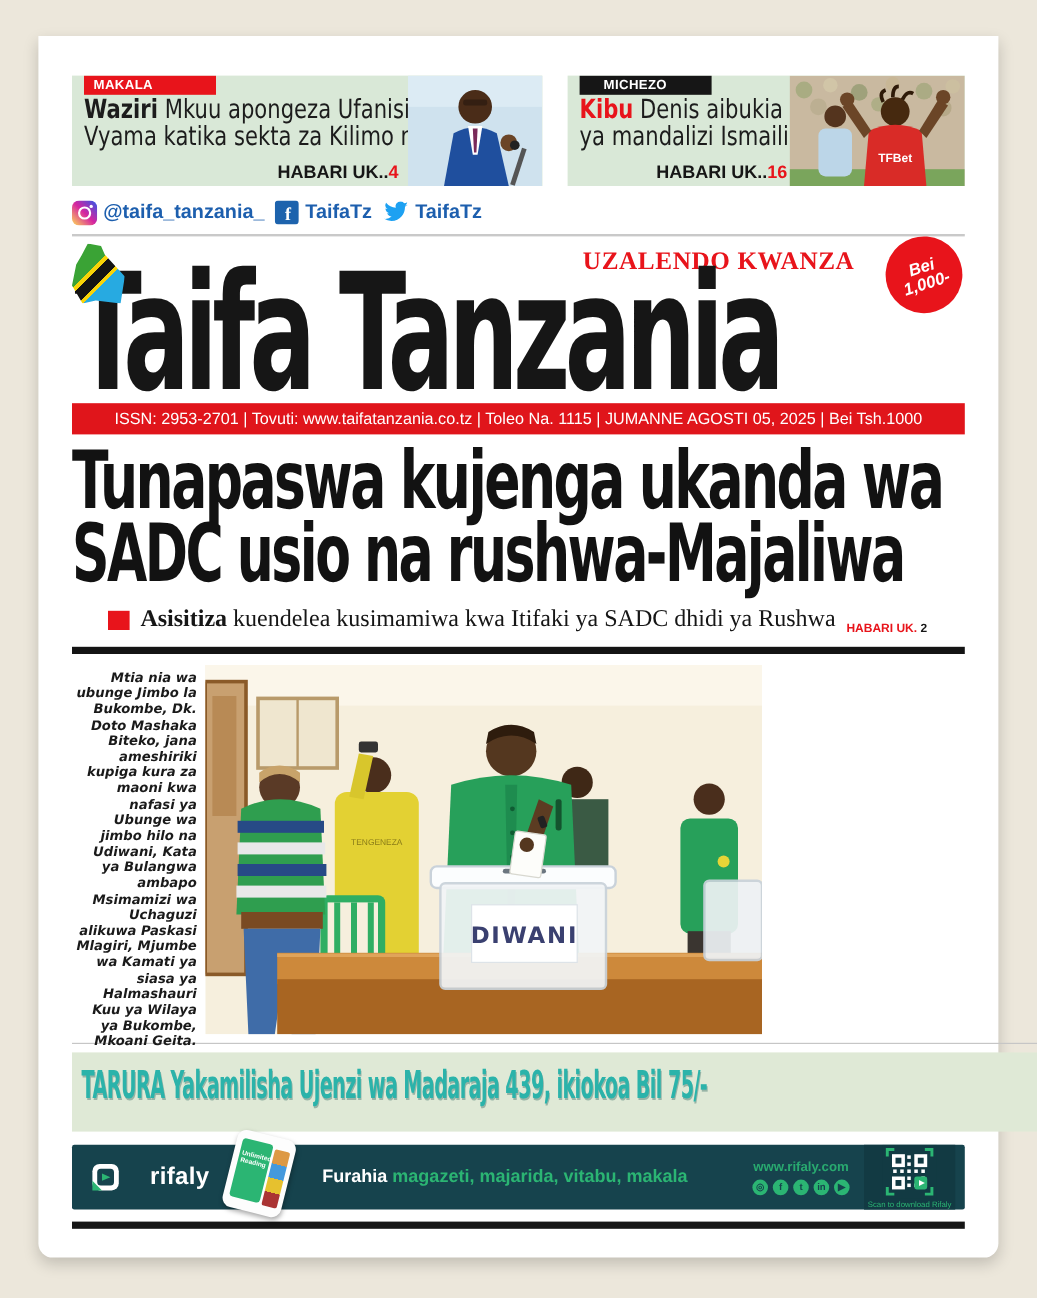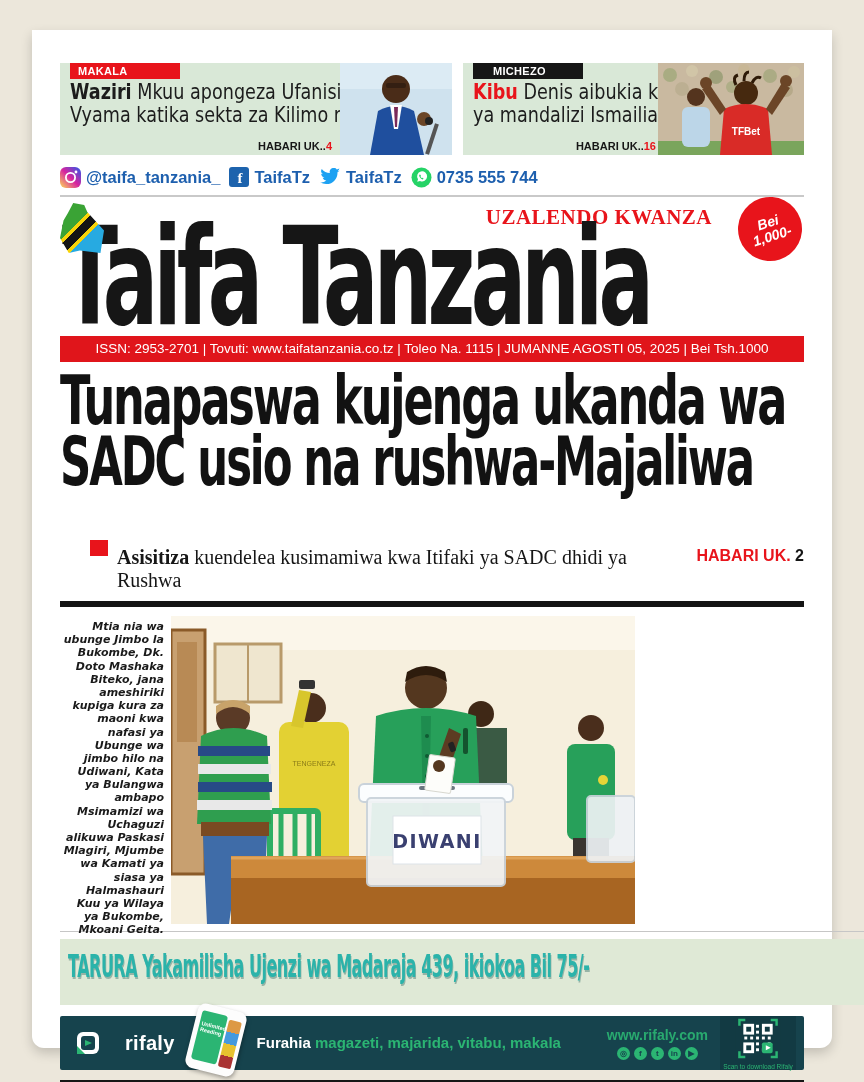--- a/index.html
+++ b/index.html
@@ -1,31 +1,31 @@
 <!DOCTYPE html>
 <html lang="sw"><head>
 <meta charset="utf-8">
 <style>
   * { margin:0; padding:0; box-sizing:border-box; }
   body { width:864px; height:1082px; overflow:hidden; background:#ece7db; font-family:"Liberation Sans",sans-serif; }
   .page { position:absolute; left:32px; top:30px; width:800px; height:1018px; background:#fff;
           border-radius:0 0 12px 12px; box-shadow:0 5px 12px rgba(0,0,0,.18); padding:33px 28px 0; }
 
   
-  .teasers { display:flex; gap:11px; height:92px; }
+  .teasers { display:flex; gap:21px; height:92px; }
   .teaser { position:relative; background:#d9e8d7; flex:1; overflow:hidden; }
   .teaser-left { flex:0 0 392px; }
   .tag { position:absolute; top:0; left:10px; color:#fff; font-weight:bold; font-size:11px;
          padding:2px 10px 2px 8px; min-width:110px; letter-spacing:.3px; }
   .tag-red { background:#e8141b; }
   .tag-black { background:#161616;padding-left:20px; }
   .t-head { position:absolute; top:18px; left:10px; width:430px; font-family:"DejaVu Sans",sans-serif;
             font-size:22px; line-height:1.04; color:#1c1c1c; transform:scaleX(.8); transform-origin:left top; }
   .t-head .b { font-weight:bold; }
-  .t-ref { position:absolute; bottom:3px; font-weight:bold; font-size:11px; color:#161616; }
+  .t-ref { position:absolute; bottom:3px; font-weight:bold; font-size:15px; color:#161616; }
   .teaser-left .t-ref { right:120px; }
   .teaser-right .t-ref { right:148px; }
   .t-ref .pg { color:#e8141b; }
   .t-photo { position:absolute; right:0; top:0; bottom:0; }
   .teaser-left .t-photo { width:112px; }
   .teaser-right .t-photo { width:146px; }
 
   
   .social { display:flex; align-items:center; gap:9px; height:38px; margin-top:4px;
             border-bottom:2px solid #c9c9c9; color:#1d5fae; font-weight:bold; font-size:16.5px; }
@@ -51,23 +51,23 @@
           font-size:13.5px; padding:5px 0 6px; }
 
   
   .lead { padding-top:10px; }
   .hl { font-family:"DejaVu Sans",sans-serif; font-weight:bold; color:#121212; font-size:62px;
         letter-spacing:-3px; white-space:nowrap; height:61px; line-height:.95; transform-origin:left center; }
   .hl1 { transform:scale(.72,1.08); }
   .hl2 { transform:scale(.70,1.08); }
   .subhead { display:flex; align-items:center; gap:9px; margin:9px 0 9px 30px; }
   .red-sq { width:18px; height:16px; background:#e8141b; flex:0 0 auto; }
-  .sub-text { font-family:"Liberation Serif",serif; font-size:20px; color:#161616;margin-top:43px; }
+  .sub-text { font-family:"Liberation Serif",serif; font-size:20px; color:#161616; }
   .sub-text .b { font-weight:bold; }
-  .sub-ref { font-weight:bold; font-size:16px; color:#e8141b; white-space:nowrap;margin-top:16px; }
+  .sub-ref { font-weight:bold; font-size:10px; color:#e8141b; white-space:nowrap;margin-top:16px; }
   .sub-ref .pg { color:#161616; }
   .black-rule { height:6px; background:#141414; margin-bottom:9px; }
 
   
   .main-row { display:flex; gap:0; height:390px; }
   .left-col { flex:1; padding-right:10px; }
   .photo-row { display:flex; gap:7px; height:308px; }
   .caption { flex:0 0 104px; font-family:"DejaVu Sans",sans-serif; font-weight:bold; font-style:italic;
              font-size:11px; line-height:1.2; text-align:right; color:#1a1a1a; padding-top:4px; }
   .main-photo { flex:1; overflow:hidden; }
@@ -83,24 +83,24 @@
         display:flex; align-items:center; gap:10px; padding:0 8px 0 16px; }
   .ad-logo { display:flex; align-items:center; gap:25px; }
   .ad-brand { color:#fff; font-weight:bold; font-size:20px; letter-spacing:.3px; }
   .phone { position:relative; width:50px; height:66px; background:#fdfdfd; border-radius:8px;
            transform:rotate(14deg); margin:-6px 6px 0; box-shadow:1px 2px 4px rgba(0,0,0,.35); flex:0 0 auto; }
   .phone .screen { position:absolute; left:5px; top:7px; width:26px; height:50px; background:#2bb573; border-radius:3px;
                    color:#fff; font-weight:bold; font-size:5.5px; line-height:1.15; padding:10px 2px 0; text-align:left; }
   .phone .covers { position:absolute; right:4px; top:10px; width:13px; height:48px; border-radius:2px;
                    background:
                      linear-gradient(#d94 0 25%, #49d 25% 50%, #e6c12f 50% 75%, #a33 75% 100%); }
-  .ad-center { flex:1; font-weight:bold; font-size:15px; line-height:1.3; white-space:nowrap; }
+  .ad-center { flex:1; font-weight:bold; font-size:15px; line-height:1.3; white-space:nowrap;margin-left:12px; }
   .g { color:#2bb573; } .w { color:#fff; }
   .ad-right { text-align:center; flex:0 0 auto; margin-right:2px; }
-  .website { color:#2bb573; font-weight:bold; font-size:14px; opacity:.9; }
+  .website { color:#2bb573; font-weight:bold; font-size:11px; opacity:.9; }
   .dots { display:flex; gap:4px; justify-content:center; margin-top:4px; }
   .dot { width:13px; height:13px; border-radius:50%; background:#2bb573; color:#16434d; font-weight:bold;
          font-size:8px; line-height:13px; text-align:center; }
   .qr-panel { flex:0 0 76px; align-self:stretch; display:flex; flex-direction:column; align-items:center;
               justify-content:center; background:#123a43; }
   .qr-cap { color:#2bb573; font-size:6.5px; margin-top:2px; }
 
   .bottom-rule { height:6px; background:#161616; margin-top:10px; }
 </style>
 </head>
@@ -183,28 +183,20 @@
           <rect width="20" height="20" rx="3" fill="#1d63ad"></rect>
           <text x="11" y="16" text-anchor="middle" font-size="15" font-weight="bold" fill="#fff" font-family="Liberation Serif,serif">f</text>
         </svg>
       <span>TaifaTz</span>
     </span>
     <span class="item">
       <svg width="22" height="19" viewBox="0 0 20 17">
           <path d="M19 2.2c-.7.3-1.4.5-2.1.6A3.7 3.7 0 0 0 18.5.3c-.7.4-1.5.7-2.3.9A3.6 3.6 0 0 0 9.9 4.5 10.3 10.3 0 0 1 2.5.7a3.6 3.6 0 0 0 1.1 4.8c-.6 0-1.1-.2-1.6-.4 0 1.7 1.2 3.2 2.9 3.5-.5.2-1.1.2-1.6.1.5 1.4 1.8 2.5 3.4 2.5A7.3 7.3 0 0 1 1 12.9a10.2 10.2 0 0 0 5.6 1.6c6.6 0 10.2-5.5 10.2-10.2v-.5c.7-.5 1.3-1.1 2.2-1.6z" fill="#1da1f2"></path>
         </svg>
       <span>TaifaTz</span>
-    </span>
-    <span class="item">
-      <svg width="21" height="21" viewBox="0 0 21 21">
-          <circle cx="10.5" cy="10.5" r="10" fill="#25d366"></circle>
-          <path d="M6.2 14.8 L7 12.2 A5 5 0 1 1 9 13.9 Z" fill="#fff"></path>
-          <path d="M8.6 7.6 q-1 .6 0 2.4 q1.2 2 2.8 2.4 q.9.1 1.2-.8 l-1.2-.9 -.7.4 q-.8-.5-1.2-1.5 l.5-.6 -.6-1.3 z" fill="#25d366"></path>
-        </svg>
-      <span>0735 555 744</span>
     </span>
   </div>
 
   <div class="masthead">
     <div class="slogan">UZALENDO KWANZA</div>
     <div class="badge">
         <span>Bei 1,000-</span>
       </div>
     <div class="tz-map"></div>
     <h1 class="logo">Taifa Tanzania</h1>

